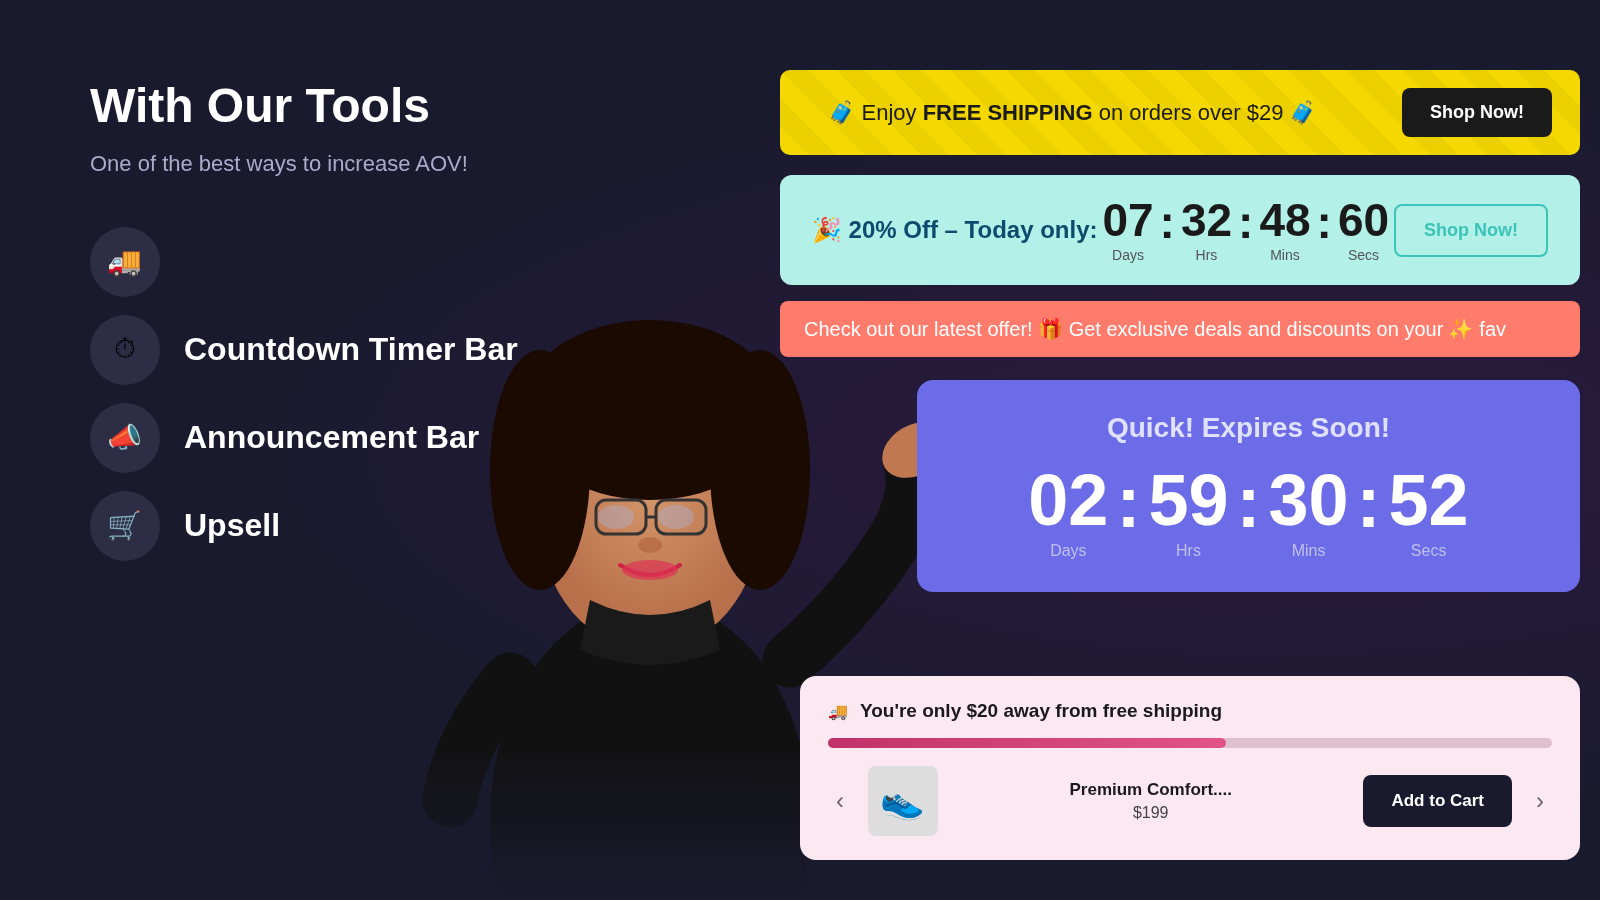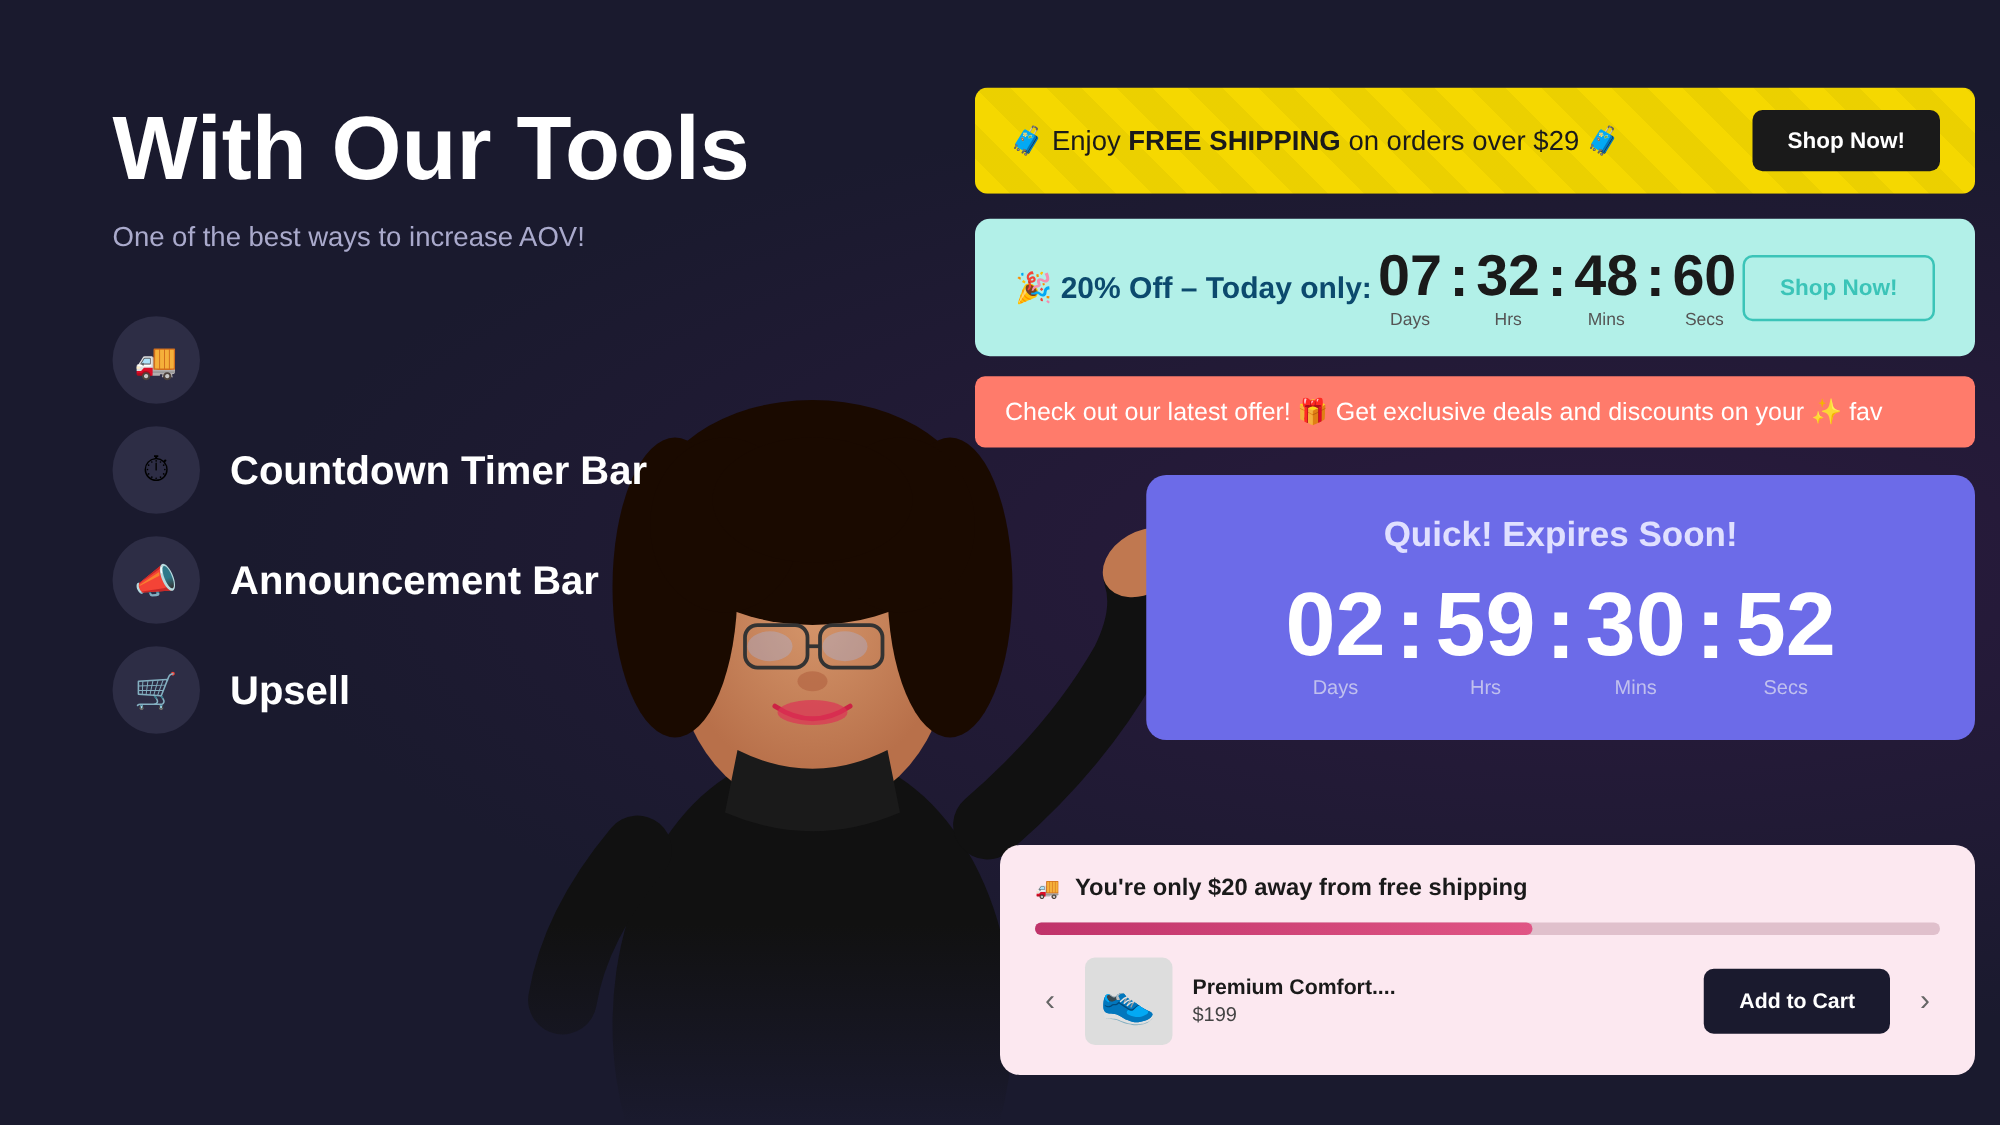--- a/index.html
+++ b/index.html
@@ -31,21 +31,21 @@
     }
 
     .headline-red {
       font-size: 68px;
       font-weight: 900;
       color: #ff3366;
       line-height: 1.1;
     }
 
     .headline-white {
-      font-size: 72px;
+      font-size: 48px;
       font-weight: 900;
       color: #ffffff;
       line-height: 1.1;
       margin-bottom: 18px;
     }
 
     .subtext {
       font-size: 22px;
       color: #aaaacc;
       margin-bottom: 50px;
@@ -106,20 +106,21 @@
         transparent,
         transparent 20px,
         rgba(0,0,0,0.04) 20px,
         rgba(0,0,0,0.04) 40px
       );
     }
 
     .shipping-bar-text {
       font-size: 22px;
       color: #1a1a1a;
+      margin-left: 20px;
     }
 
     .shipping-bar-text strong {
       font-weight: 900;
     }
 
     .shop-now-btn-dark {
       background: #1a1a1a;
       color: #ffffff;
       border: none;
@@ -143,21 +144,21 @@
     }
 
     .countdown-bar-label {
       font-size: 24px;
       color: #0c4a6e;
       font-weight: 600;
     }
 
     .countdown-digits {
       display: flex;
-      align-items: center;
+      align-items: flex-end;
       gap: 6px;
     }
 
     .countdown-group {
       display: flex;
       flex-direction: column;
       align-items: center;
     }
 
     .countdown-number {
@@ -316,20 +317,21 @@
       border-radius: 8px;
       overflow: hidden;
       display: flex;
       align-items: center;
       justify-content: center;
       font-size: 36px;
     }
 
     .product-info {
       flex: 1;
+      text-align: center;
     }
 
     .product-name {
       font-size: 17px;
       font-weight: 700;
       color: #1a1a1a;
     }
 
     .product-price {
       font-size: 16px;

